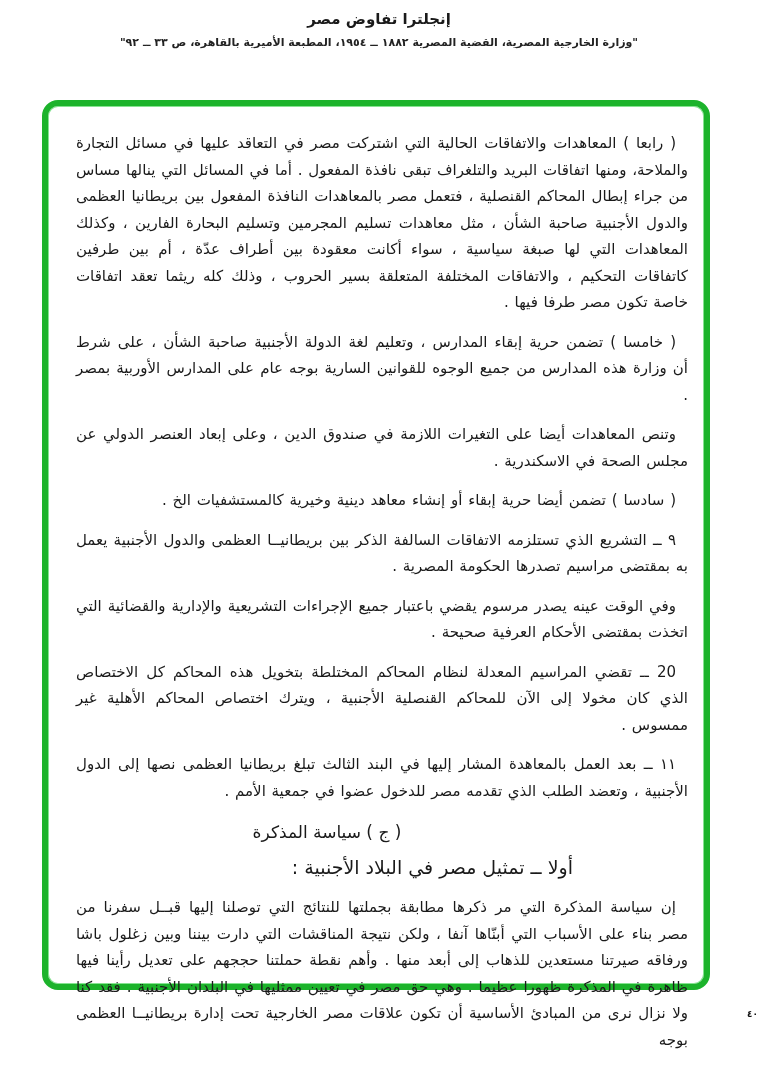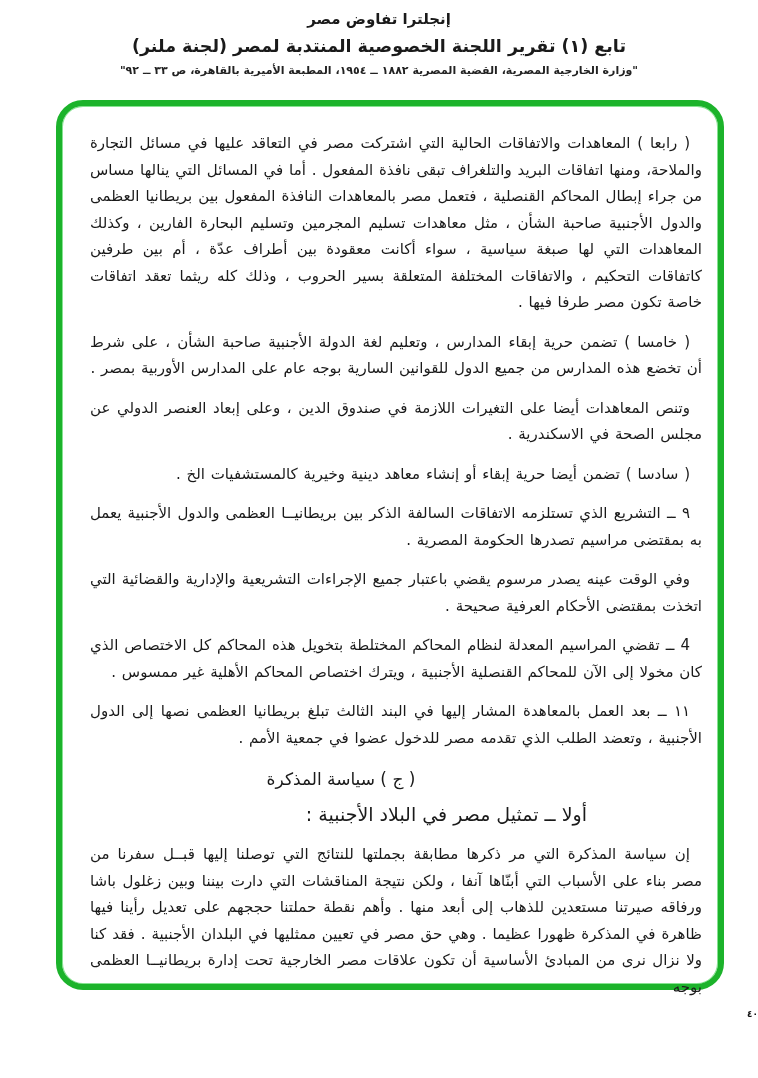--- a/index.html
+++ b/index.html
@@ -23,25 +23,25 @@
   }
   .hdr .h-subtitle {
     font-size: 17.5px; font-weight: bold; margin-top: 8px;
   }
   .hdr .h-source {
     font-size: 11px; font-weight: bold; margin-top: 8px; color: #222;
   }
 
   
   .frame {
-    position: absolute; left: 56px; top: 100px;
+    position: absolute; left: 42px; top: 100px;
     width: 668px; height: 890px;
     box-sizing: border-box;
     border: 6px solid var(--frame-green, #1cb32b);
-    border-radius: 27px;
+    border-radius: 16px;
     box-shadow: inset 0 0 0 1px #86e391;
     background: #ffffff;
   }
   .content {
     position: absolute;
     top: 0; bottom: 0; left: 0; right: 0;
     padding: 24px 16px 0 28px;
     direction: rtl;
     text-align: justify;
   }
@@ -76,40 +76,39 @@
     font-size: 9px; font-weight: bold; letter-spacing: 3px; color: #111;
   }
 </style>
 </head>
 <body>
 
 <div class="page">
 
   <header class="hdr">
     <div class="h-title">إنجلترا تفاوض مصر</div>
-    <div class="h-subtitle">تابع (١) تقرير اللجنة الخصوصية المنتدبة لمصر (لجنة ملنر)</div>
     <div class="h-source">"وزارة الخارجية المصرية، القضية المصرية ١٨٨٢ ــ ١٩٥٤، المطبعة الأميرية بالقاهرة، ص ٣٣ ــ ٩٢"</div>
   </header>
 
   <main class="frame">
     <div class="content">
 
       <p class="para">( رابعا )  المعاهدات والاتفاقات الحالية التي اشتركت مصر في التعاقد عليها في مسائل التجارة والملاحة، ومنها اتفاقات البريد والتلغراف تبقى نافذة المفعول . أما في المسائل التي ينالها مساس من جراء إبطال المحاكم القنصلية ، فتعمل مصر بالمعاهدات النافذة المفعول بين بريطانيا العظمى والدول الأجنبية صاحبة الشأن ، مثل معاهدات تسليم المجرمين وتسليم البحارة الفارين ، وكذلك المعاهدات التي لها صبغة سياسية ، سواء أكانت معقودة بين أطراف عدّة ، أم بين طرفين كاتفاقات التحكيم ، والاتفاقات المختلفة المتعلقة بسير الحروب ، وذلك كله ريثما تعقد اتفاقات خاصة تكون مصر طرفا فيها .</p>
 
-      <p class="para">( خامسا )  تضمن حرية إبقاء المدارس ، وتعليم لغة الدولة الأجنبية صاحبة الشأن ، على شرط أن تخضع هذه المدارس من جميع الدول للقوانين السارية بوجه عام على المدارس الأوربية بمصر .</p>
+      <p class="para">( خامسا )  تضمن حرية إبقاء المدارس ، وتعليم لغة الدولة الأجنبية صاحبة الشأن ، على شرط أن وزارة هذه المدارس من جميع الوجوه للقوانين السارية بوجه عام على المدارس الأوربية بمصر .</p>
 
       <p class="para">وتنص المعاهدات أيضا على التغيرات اللازمة في صندوق الدين ، وعلى إبعاد العنصر الدولي عن مجلس الصحة في الاسكندرية .</p>
 
       <p class="para">( سادسا )  تضمن أيضا حرية إبقاء أو إنشاء معاهد دينية وخيرية كالمستشفيات الخ .</p>
 
       <p class="para">٩ ــ التشريع الذي تستلزمه الاتفاقات السالفة الذكر بين بريطانيــا العظمى والدول الأجنبية يعمل به بمقتضى مراسيم تصدرها الحكومة المصرية .</p>
 
       <p class="para">وفي الوقت عينه يصدر مرسوم يقضي باعتبار جميع الإجراءات التشريعية والإدارية والقضائية التي اتخذت بمقتضى الأحكام العرفية صحيحة .</p>
 
-      <p class="para">4 ــ تقضي المراسيم المعدلة لنظام المحاكم المختلطة بتخويل هذه المحاكم كل الاختصاص الذي كان مخولا إلى الآن للمحاكم القنصلية الأجنبية ، ويترك اختصاص المحاكم الأهلية غير ممسوس .</p>
+      <p class="para">20 ــ تقضي المراسيم المعدلة لنظام المحاكم المختلطة بتخويل هذه المحاكم كل الاختصاص الذي كان مخولا إلى الآن للمحاكم القنصلية الأجنبية ، ويترك اختصاص المحاكم الأهلية غير ممسوس .</p>
 
       <p class="para">١١ ــ بعد العمل بالمعاهدة المشار إليها في البند الثالث تبلغ بريطانيا العظمى نصها إلى الدول الأجنبية ، وتعضد الطلب الذي تقدمه مصر للدخول عضوا في جمعية الأمم .</p>
 
       <h2 class="section">( ج ) سياسة المذكرة</h2>
 
       <h3 class="subsection">أولا ــ تمثيل مصر في البلاد الأجنبية :</h3>
 
       <p class="para">إن سياسة المذكرة التي مر ذكرها مطابقة بجملتها للنتائج التي توصلنا إليها قبــل سفرنا من مصر بناء على الأسباب التي أبنّاها آنفا ، ولكن نتيجة المناقشات التي دارت بيننا وبين زغلول باشا ورفاقه صيرتنا مستعدين للذهاب إلى أبعد منها . وأهم نقطة حملتنا حججهم على تعديل رأينا فيها ظاهرة في المذكرة ظهورا عظيما . وهي حق مصر في تعيين ممثليها في البلدان الأجنبية . فقد كنا ولا نزال نرى من المبادئ الأساسية أن تكون علاقات مصر الخارجية تحت إدارة بريطانيــا العظمى بوجه</p>
 
     </div>

